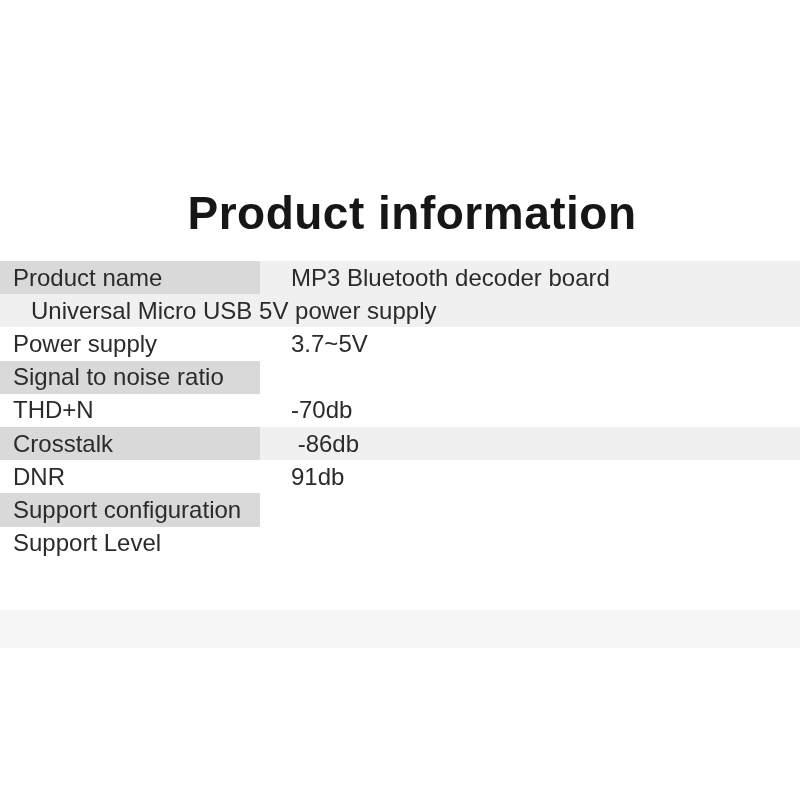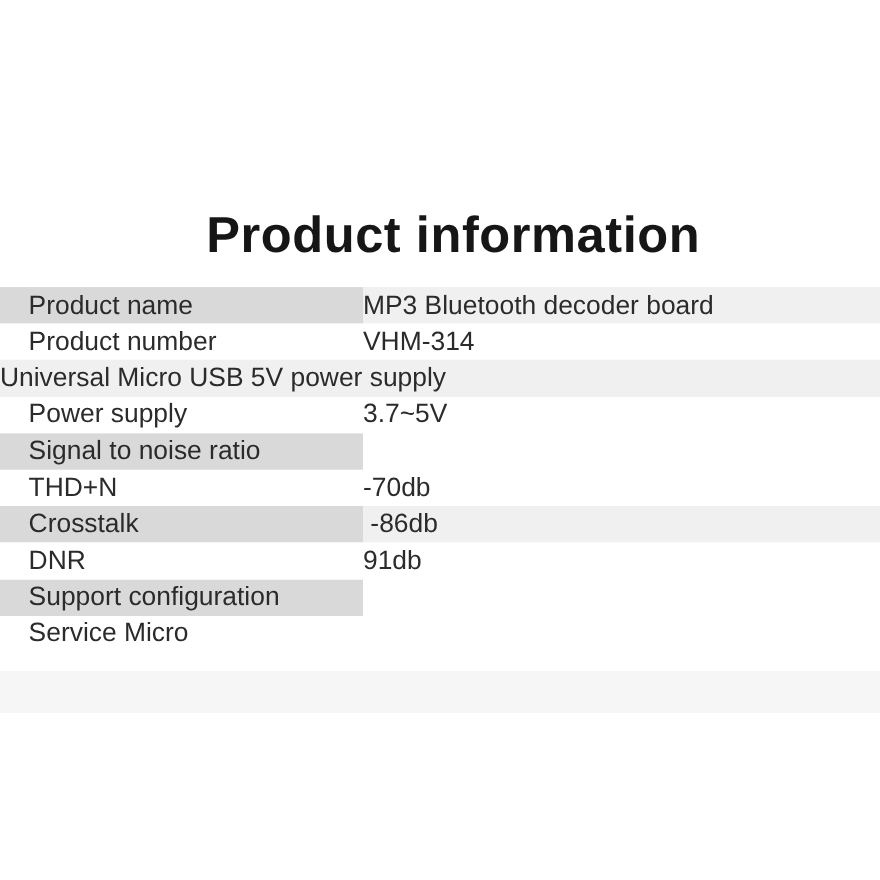--- a/index.html
+++ b/index.html
@@ -32,30 +32,31 @@
     width: 800px;
   }
   .spec-row {
     display: flex;
     height: 33.2px;
     width: 800px;
     font-size: 24px;
     color: #2b2b2b;
   }
   .label-cell {
-    width: 330px;
+    width: 260px;
     box-sizing: border-box;
-    padding-left: 26px;
+    padding-left: 13px;
     display: flex;
     align-items: center;
     white-space: pre;
   }
   .value-cell {
     flex: 1;
     box-sizing: border-box;
+    padding-left: 31px;
     display: flex;
     align-items: center;
     white-space: pre;
   }
   .spec-row.shaded .label-cell { background: #d9d9d9; }
   .spec-row.shaded .value-cell { background: #f0f0f0; }
   .faint-band {
     position: absolute;
     top: 610px;
     left: 0;
@@ -69,24 +70,20 @@
 
 <div class="page-title">Product information</div>
 
 <div class="spec-table">
 
   <div class="spec-row shaded">
     <div class="label-cell">Product name</div>
     <div class="value-cell">MP3 Bluetooth decoder board</div>
   </div>
 
-  <div class="spec-row">
-    <div class="label-cell">Product number</div>
-    <div class="value-cell">VHM-314</div>
-  </div>
 
   <div class="spec-row shaded">
     <div class="value-cell">Universal Micro USB 5V power supply</div>
   </div>
 
   <div class="spec-row">
     <div class="label-cell">Power supply</div>
     <div class="value-cell">3.7~5V</div>
   </div>
 
@@ -107,18 +104,18 @@
   <div class="spec-row">
     <div class="label-cell">DNR</div>
     <div class="value-cell">91db</div>
   </div>
 
   <div class="spec-row shaded">
     <div class="label-cell">Support configuration</div>
   </div>
 
   <div class="spec-row">
-    <div class="label-cell">Service Micro</div>
+    <div class="label-cell">Support Level</div>
   </div>
 
 </div>
 
 <div class="faint-band"></div>
 
 </body></html>

